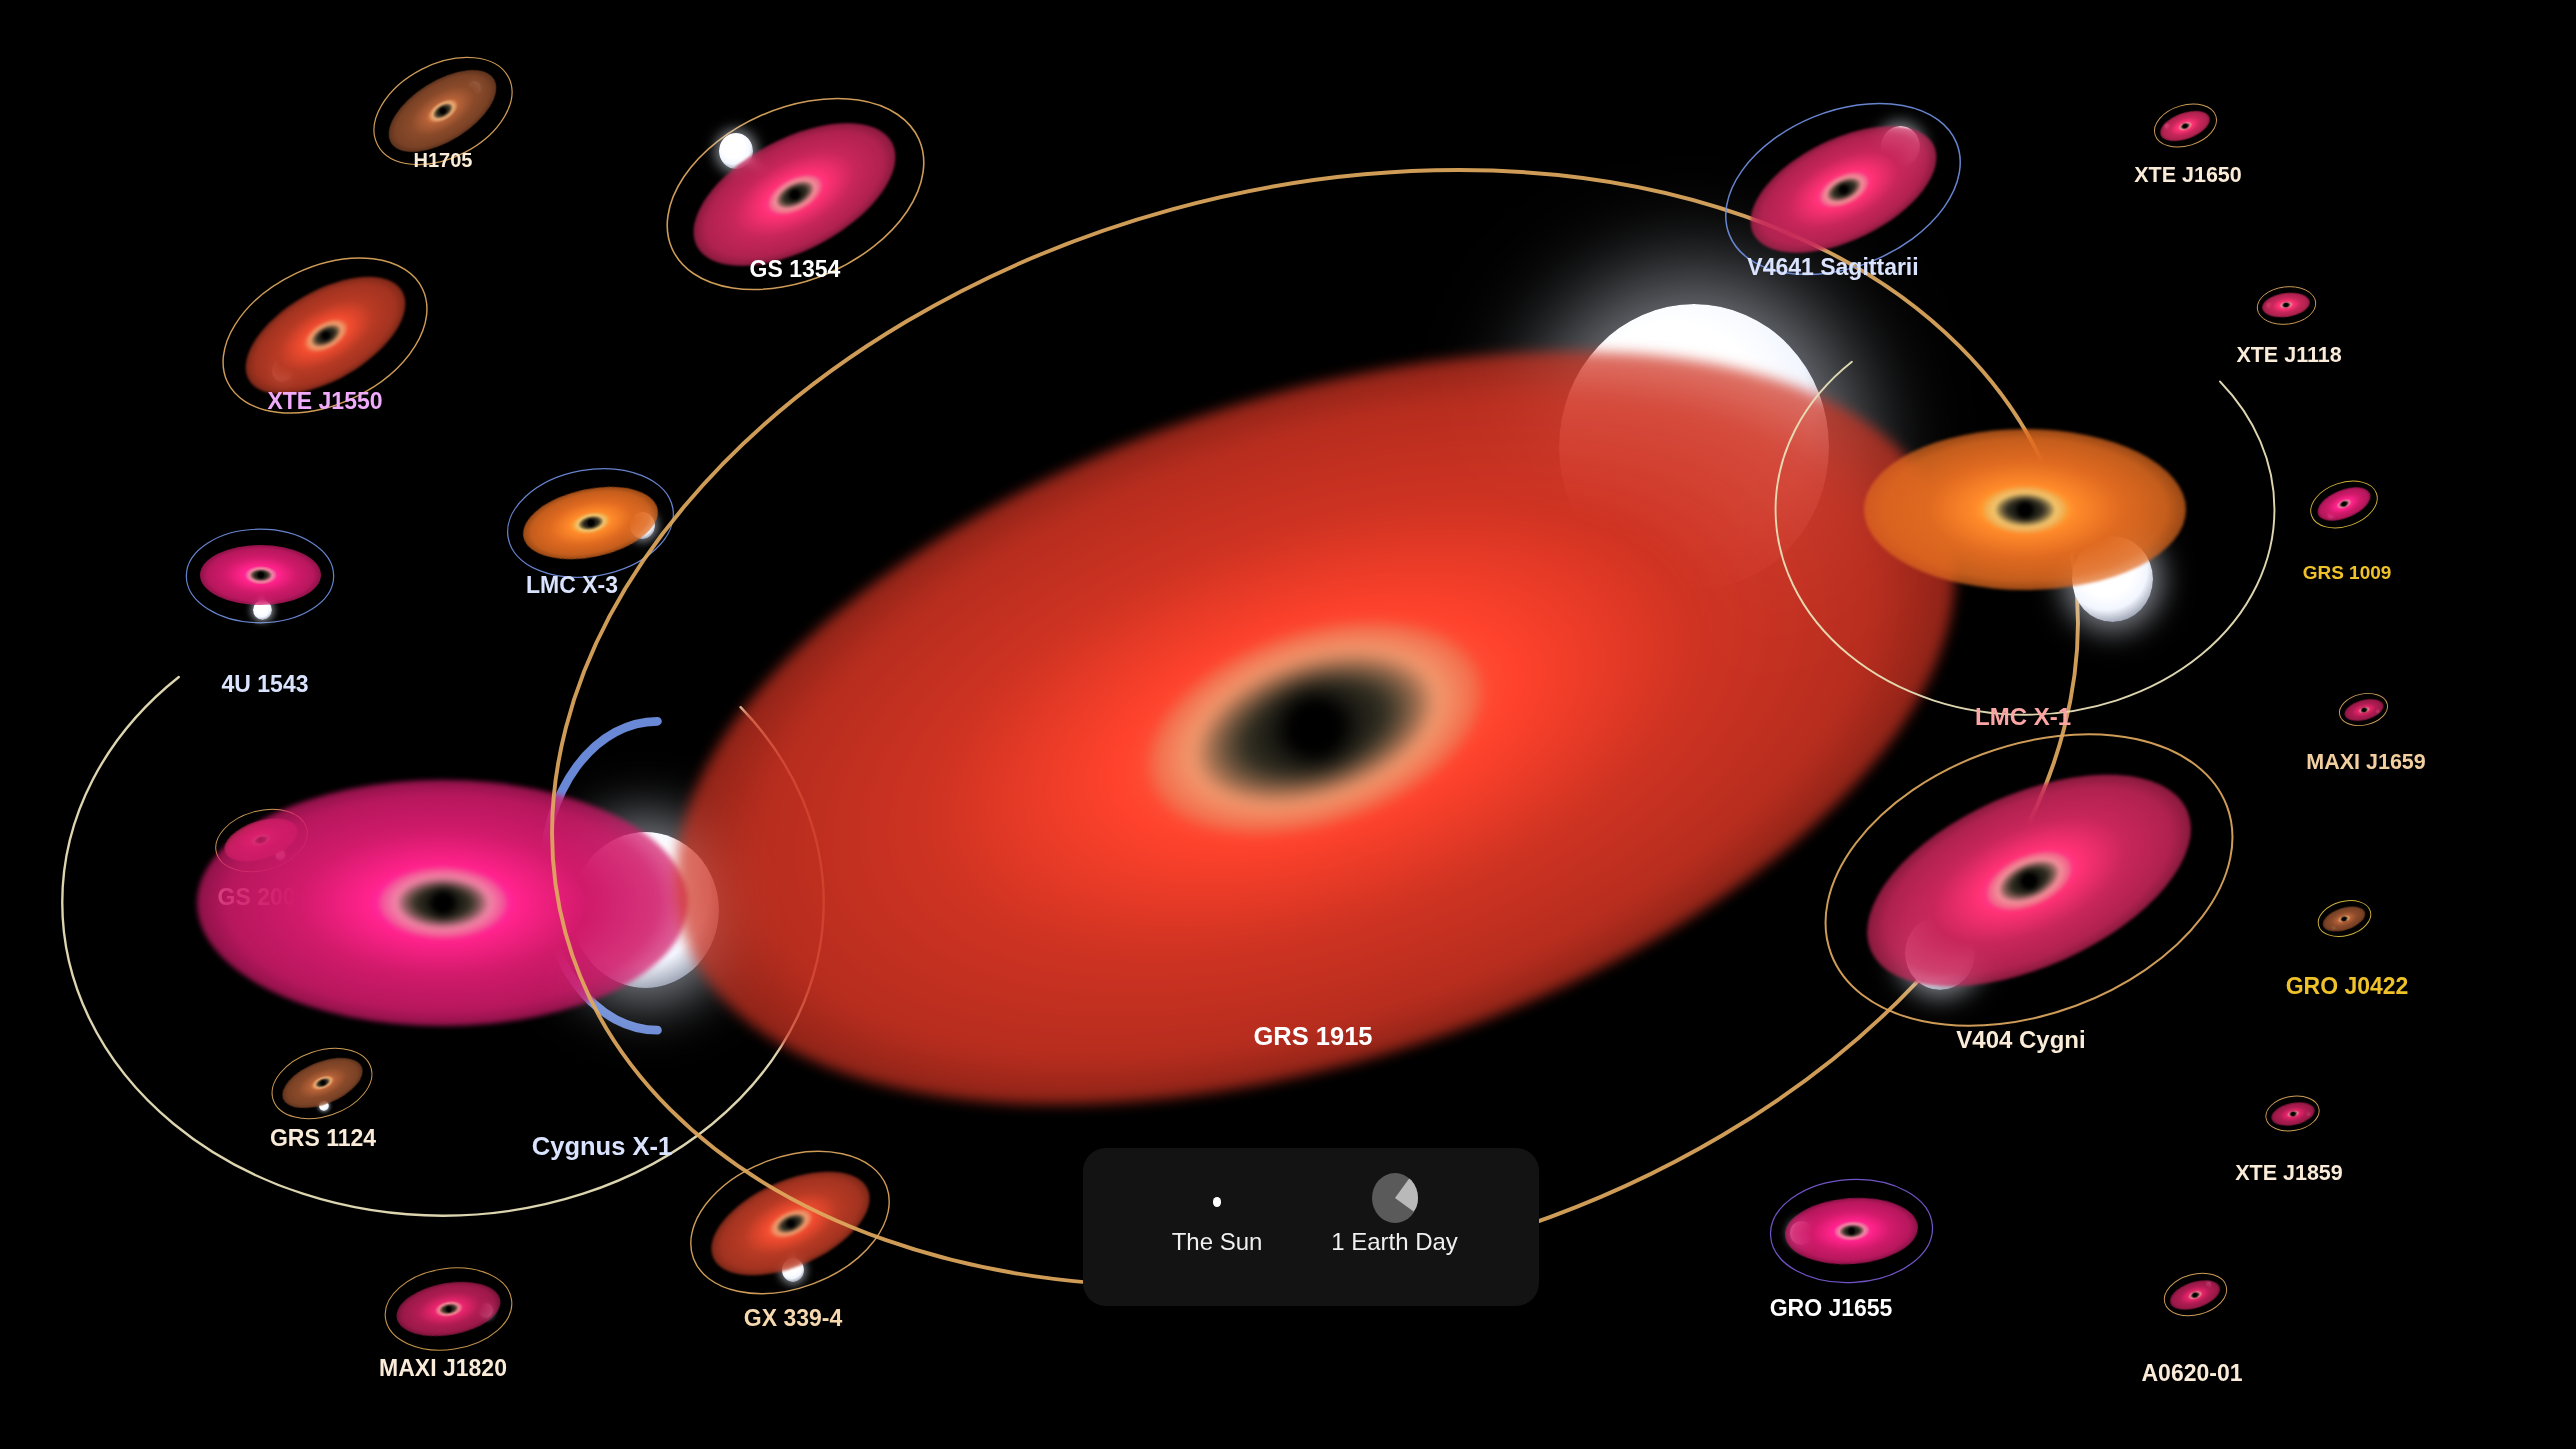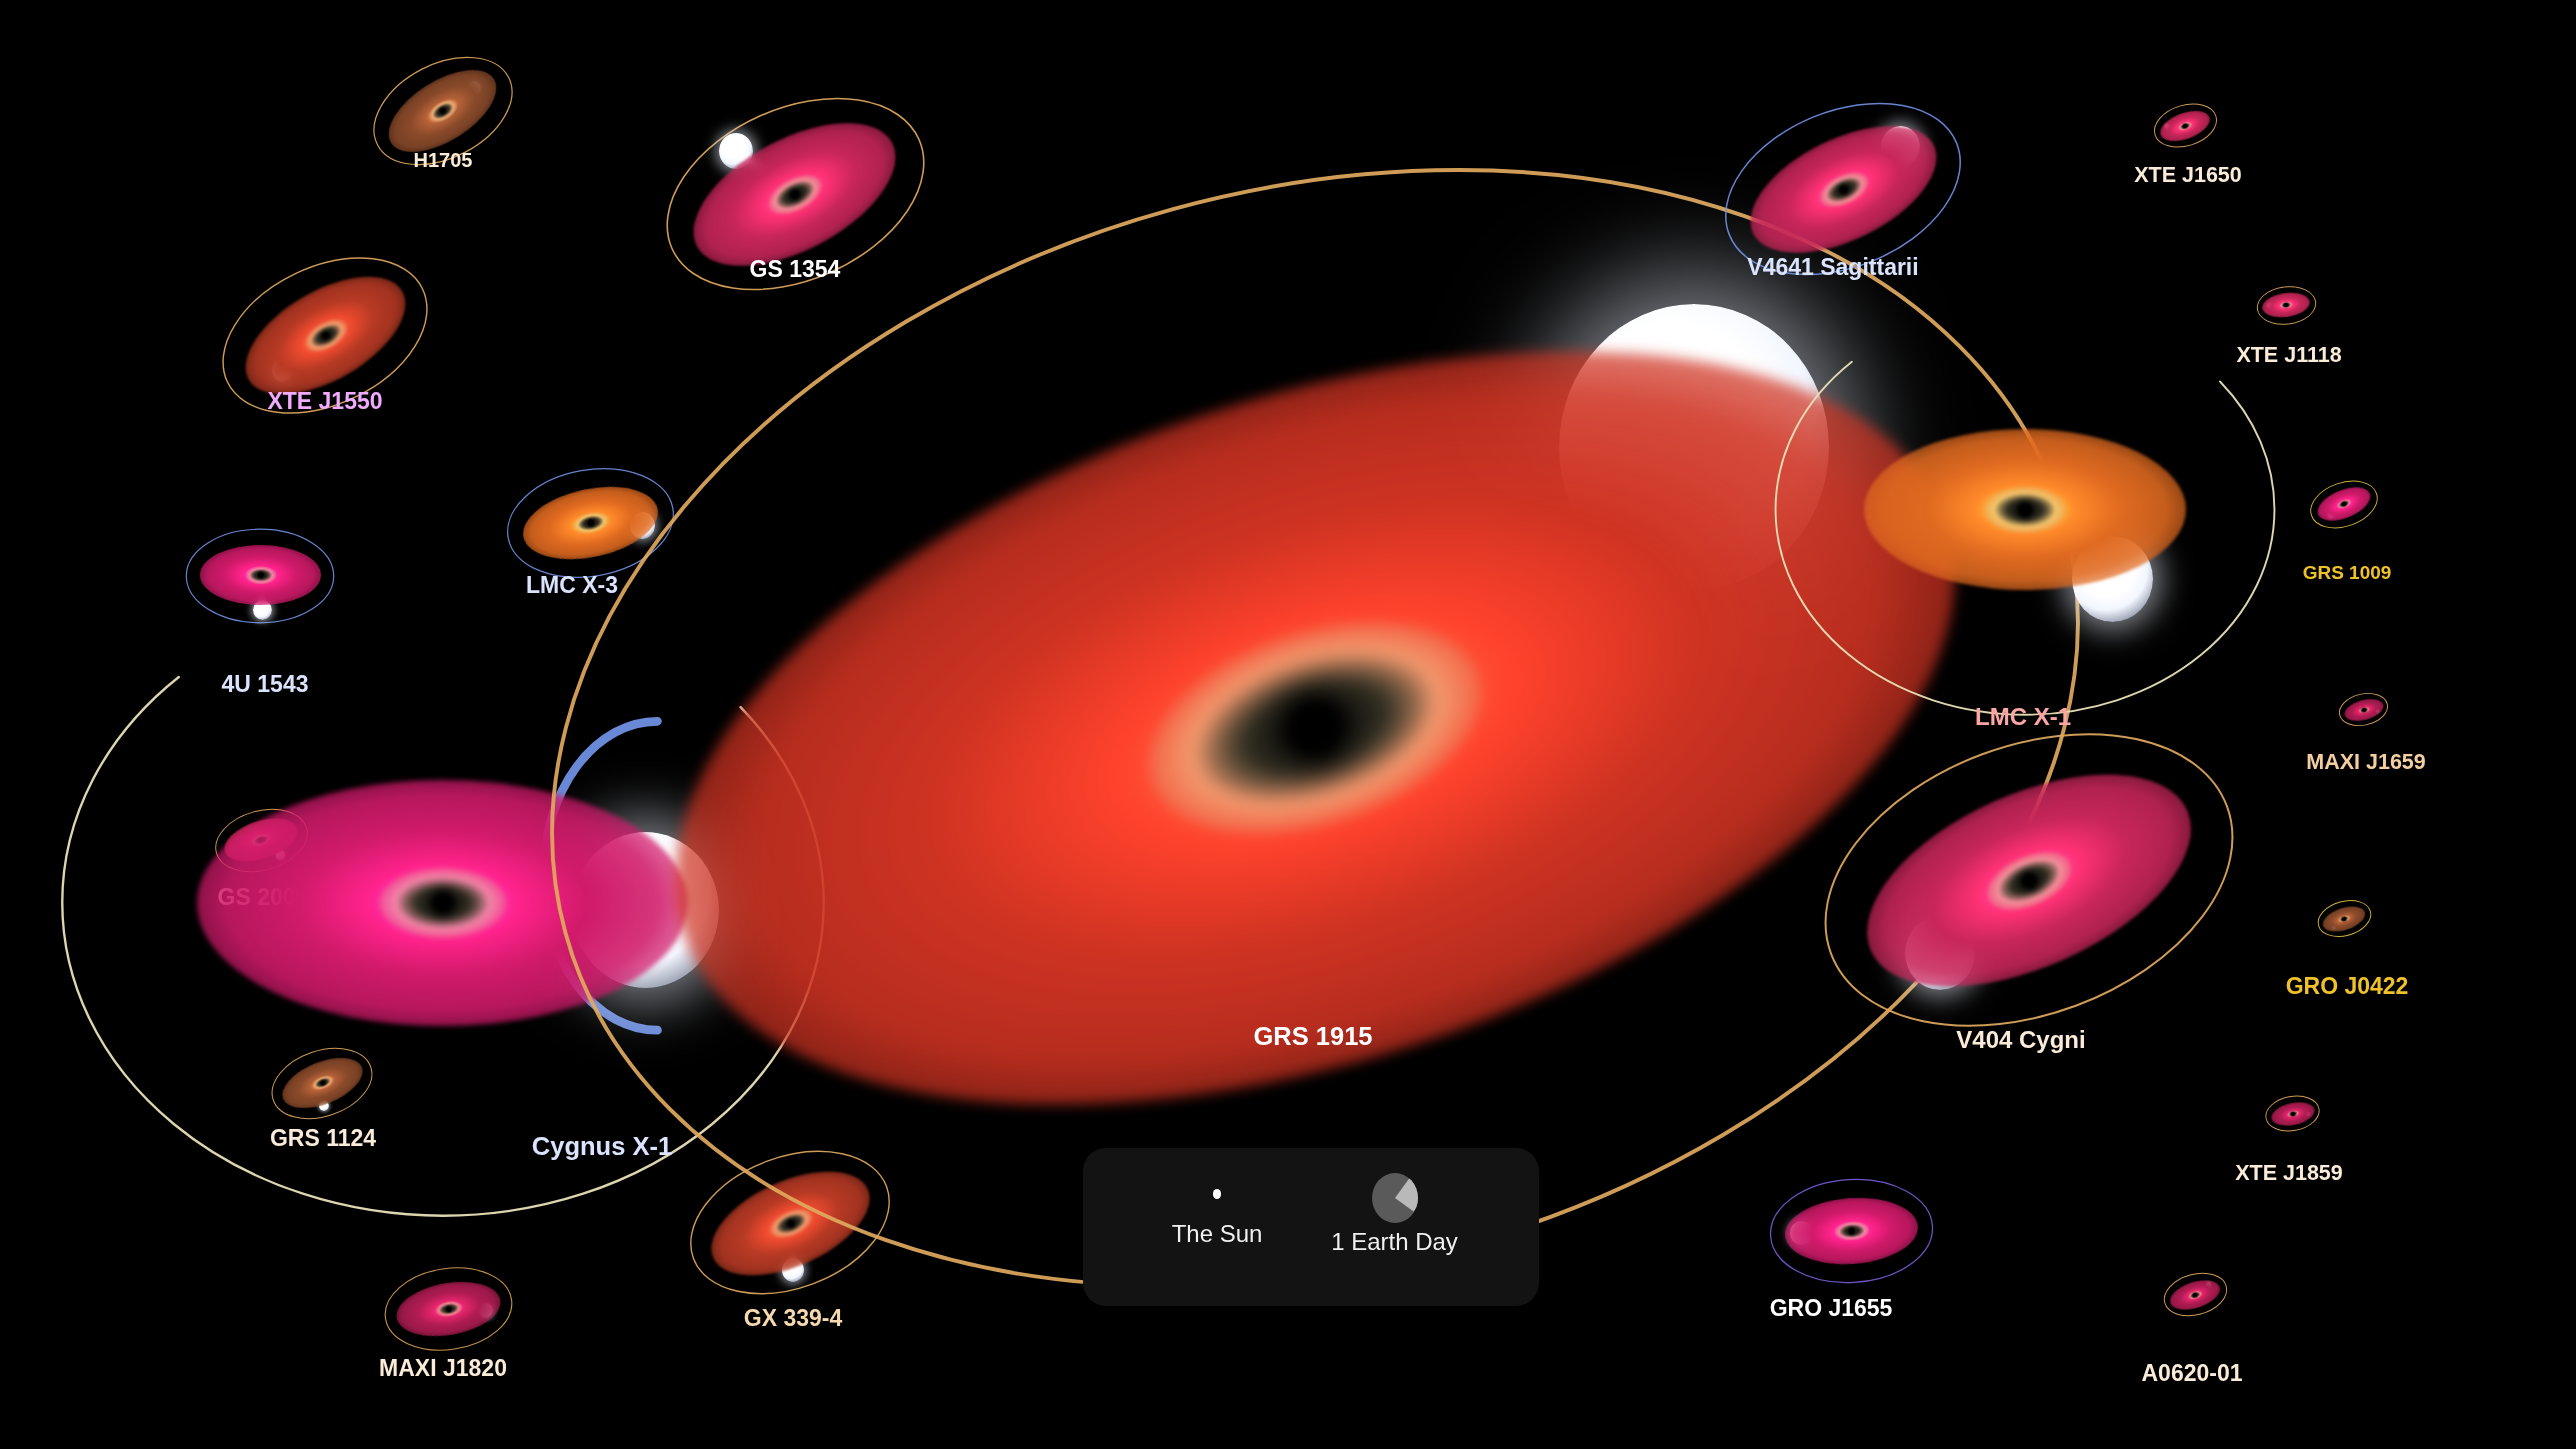--- a/index.html
+++ b/index.html
@@ -347,21 +347,21 @@
         <div class="disk" style="width: 52px; height: 26px; left: 2169px; top: 1282px; transform: rotate(-18deg); background: radial-gradient(rgba(20, 16, 14, 0.95) 0%, rgba(40, 34, 26, 0.85) 7%, rgb(255, 49, 144) 13%, rgb(229, 36, 107) 22%, rgb(176, 28, 82) 42%, rgba(176, 28, 82, 0.88) 62%, rgba(176, 28, 82, 0.46) 80%, rgba(176, 28, 82, 0.12) 93%, rgba(176, 28, 82, 0) 100%); filter: blur(0.5px);">
           <div class="inner" style="width: 13.6px; height: 7.6px; background: radial-gradient(rgb(12, 12, 10) 0%, rgba(46, 44, 32, 0.92) 28%, rgba(230, 205, 150, 0.55) 52%, rgba(200, 160, 110, 0.18) 74%, rgba(180, 140, 100, 0) 100%);"></div>
           <div class="core" style="width: 4px; height: 4px; box-shadow: rgba(0, 0, 0, 0.95) 0px 0px 1.6px 0.5px;"></div>
         </div>
         <div class="label" style="left: 2192px; top: 1360px; color: rgb(250, 236, 216); font-size: 23px;">A0620-01</div>
       </div>
     </div>
 
   <div class="legend-box" style="left: 1083px; top: 1148px; width: 456px; height: 158px; background: rgb(19, 19, 19);">
 
-    <div class="legend-item" style="left:67px;top:20px;width:134px;">
+    <div class="legend-item" style="left:67px;top:28px;width:134px;">
       <div style="height:52px;display:flex;align-items:center;justify-content:center;">
         <div class="sun-dot" style="width:8.7px;height:10px;"></div>
       </div>
       <div class="legend-cap">The Sun</div>
     </div>
 
     <div class="legend-item" style="left:231px;top:20px;width:161px;">
       <div style="height:60px;display:flex;align-items:center;justify-content:center;">
         <div class="day-pie" style="width:46px;height:50px;">
           <div class="wedge" style="transform:rotate(36deg);"></div>

